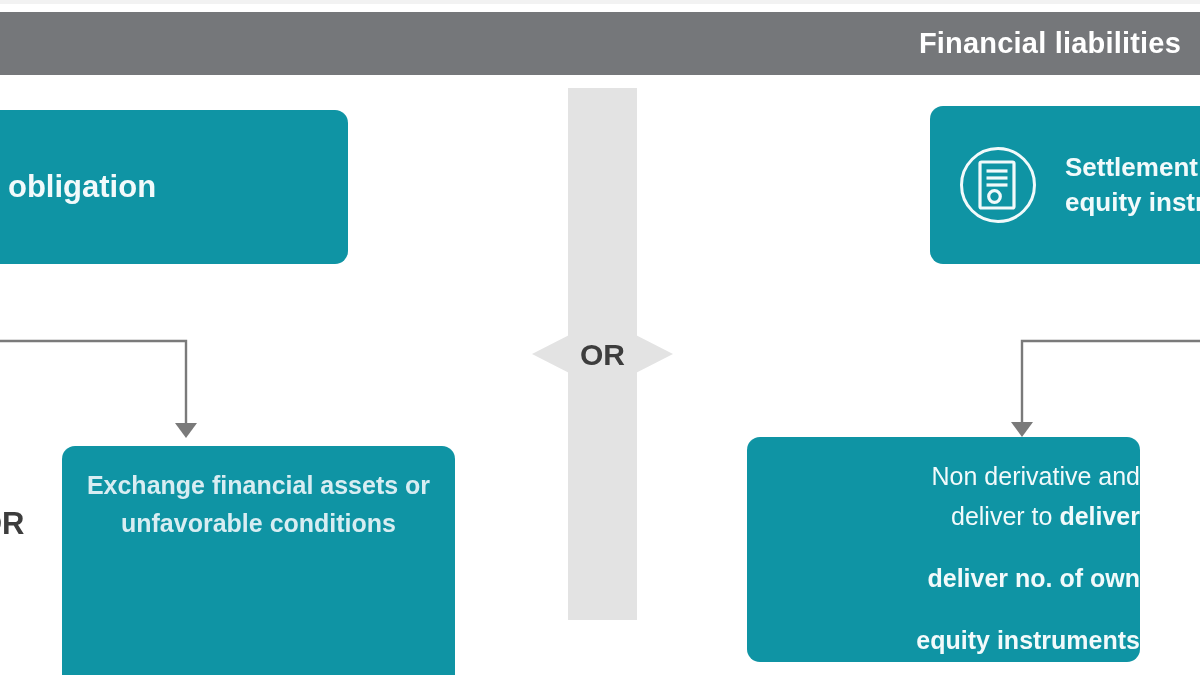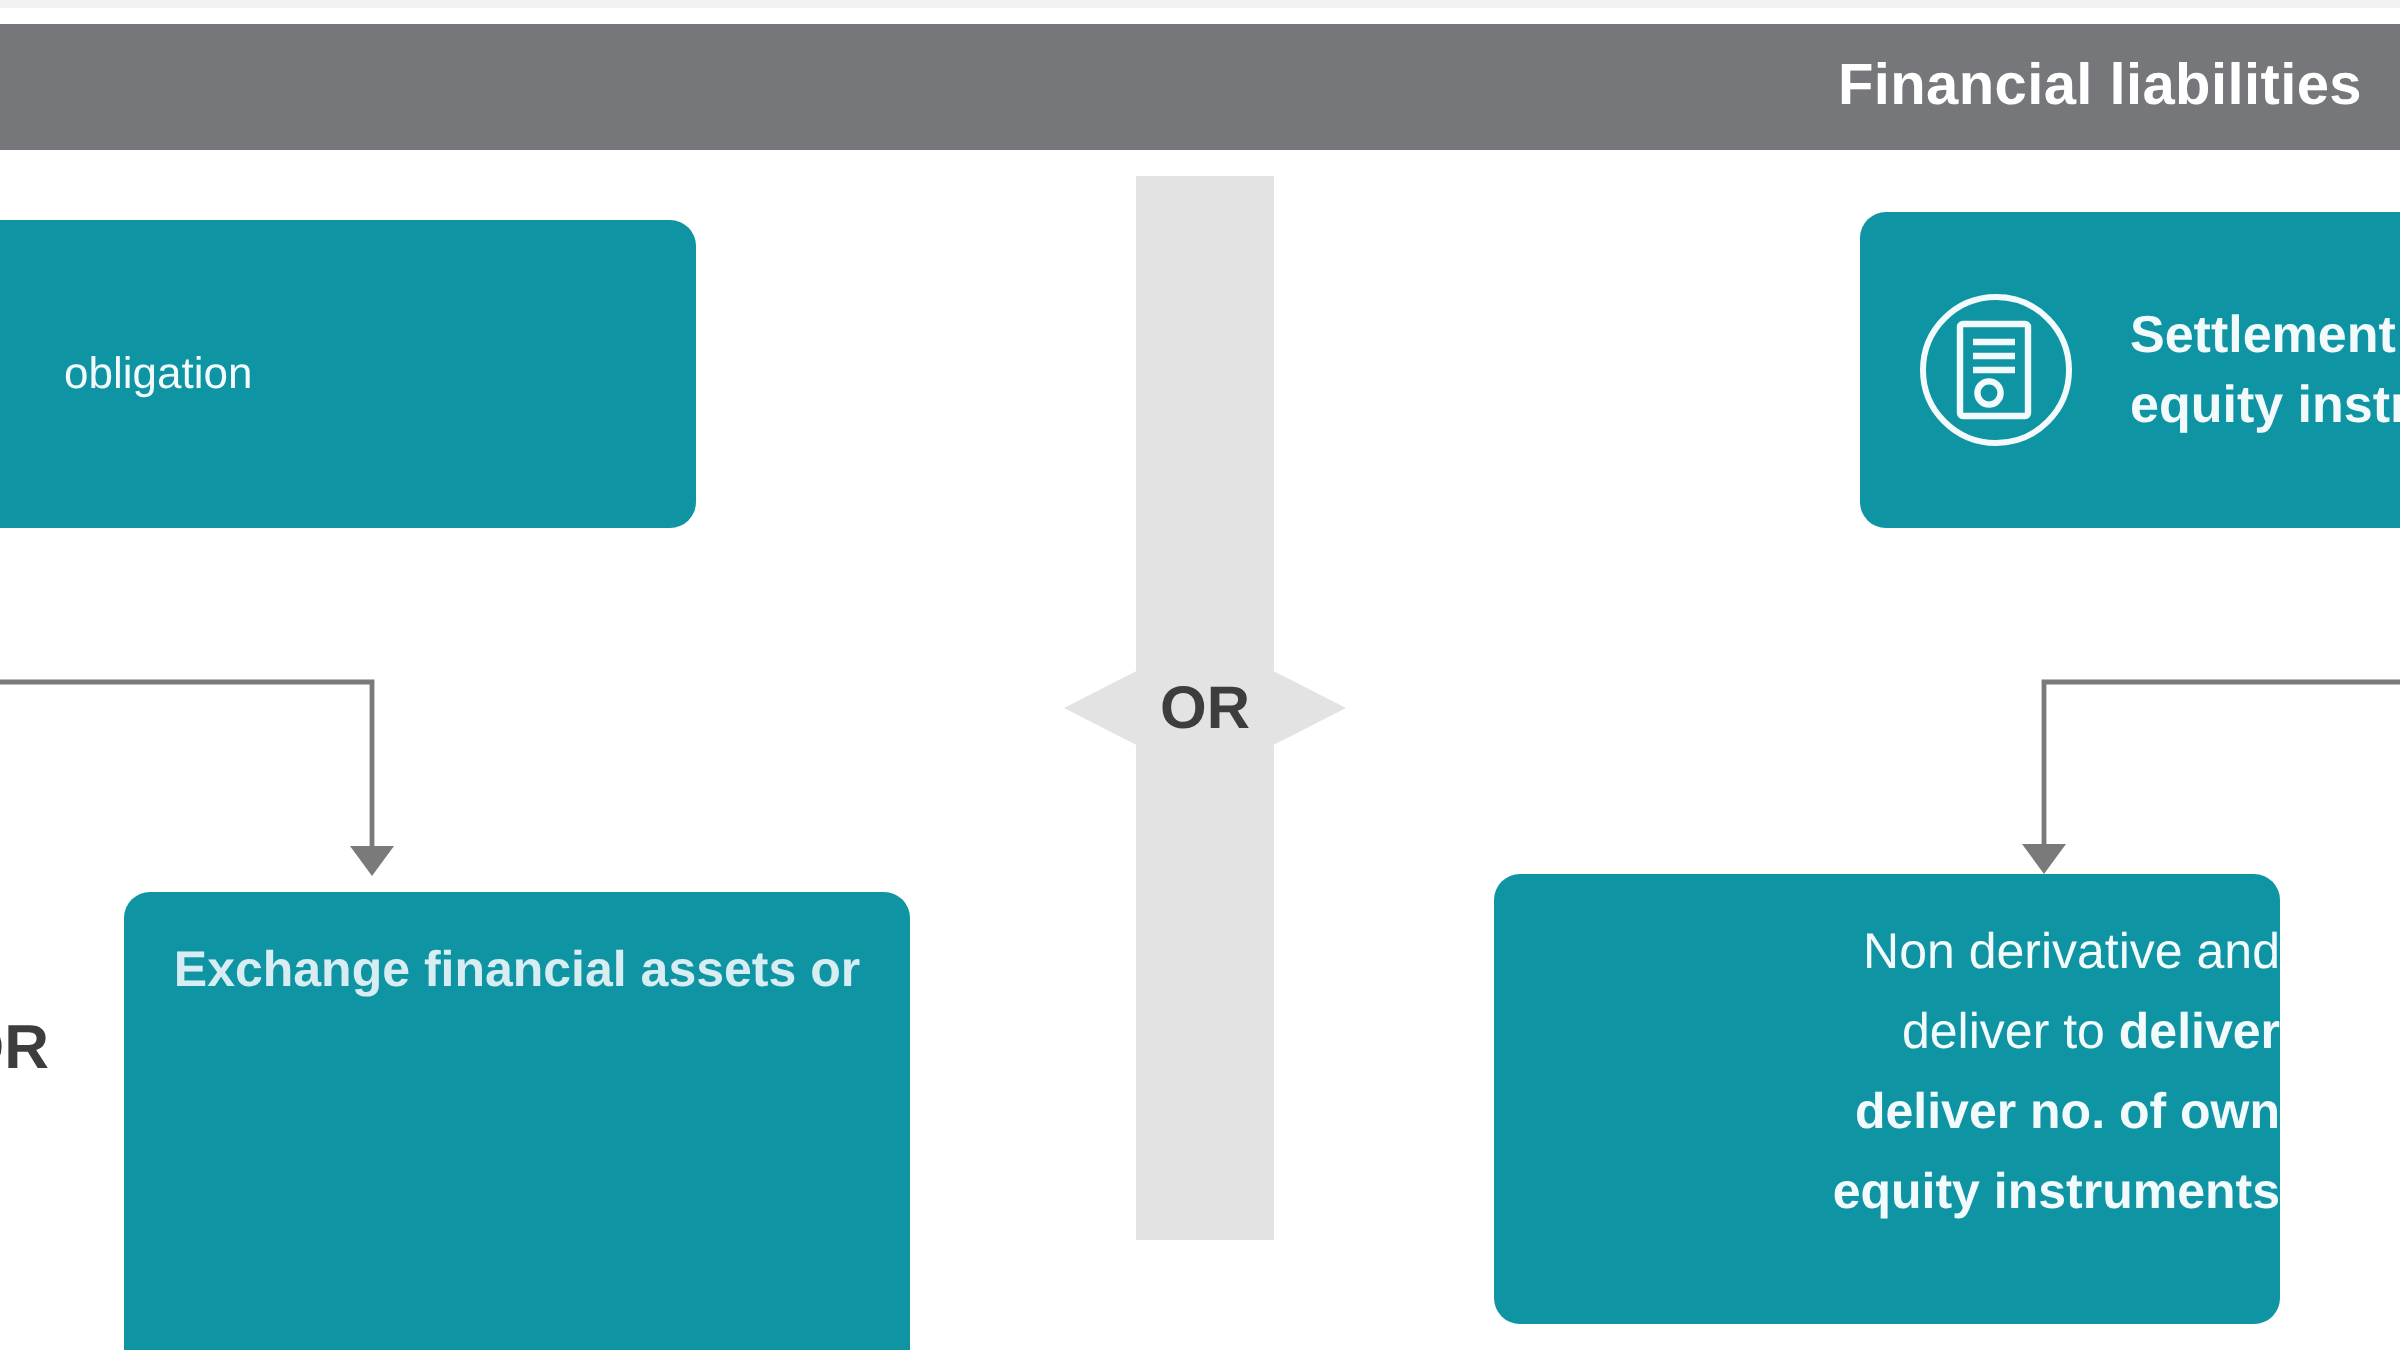--- a/index.html
+++ b/index.html
@@ -20,30 +20,30 @@
   
   .mid-bar{position:absolute;left:568px;top:88px;width:69px;height:532px;background:#e3e3e3;}
   .diamond-svg{position:absolute;left:532px;top:318px;}
   .or-center{
     position:absolute;left:532px;top:338px;width:141px;text-align:center;
     font-size:30px;font-weight:600;color:#3d3d3d;
   }
   
   .teal-box{position:absolute;background:#0f94a4;border-radius:13px;color:#f2fafb;}
   .box-top-left{left:-80px;top:110px;width:428px;height:154px;display:flex;align-items:center;}
-  .box-top-left .label{margin-left:112px;font-size:22px;font-weight:normal;}
+  .box-top-left .label{margin-left:88px;font-size:31px;font-weight:bold;}
   .box-top-right{left:930px;top:106px;width:470px;height:158px;display:flex;align-items:center;}
   .box-top-right .icon-wrap{margin-left:28px;flex:0 0 auto;display:flex;}
   .box-top-right .text-block{margin-left:27px;font-size:26px;font-weight:bold;line-height:35px;}
   .box-bottom-left{left:62px;top:446px;width:393px;height:256px;text-align:center;padding-top:0;}
   .box-bottom-left .lines{margin-top:20px;font-size:25px;font-weight:bold;line-height:38px;color:#d8edf2;}
   .box-bottom-right{left:747px;top:437px;width:393px;height:225px;text-align:right;}
   .box-bottom-right .lines{margin-top:19px;font-size:25px;line-height:40px;color:#f2fafb;}
   .w-reg{font-weight:normal;}
-  .w-bold{font-weight:bold;}
+  .w-bold{font-weight:bold;margin-top:22px;}
   
   .connector{position:absolute;}
   .left-conn{left:0;top:330px;}
   .right-conn{left:1010px;top:330px;}
   
   .or-left{
     position:absolute;left:-22px;top:506px;font-size:31px;font-weight:600;color:#3d3d3d;
   }
 </style>
 </head>
@@ -87,20 +87,21 @@
   <svg class="connector left-conn" width="210" height="115" viewBox="0 0 210 115">
     <polyline points="0,11 186,11 186,93" fill="none" stroke="#7a7a7a" stroke-width="2.4"></polyline>
     <polygon points="175,93 197,93 186,108" fill="#7a7a7a"></polygon>
   </svg>
 
   <div class="or-left">OR</div>
 
   <div class="teal-box box-bottom-left">
     <div class="lines">
       <div>Exchange financial assets or</div>
+      <div>unfavorable conditions</div>
     </div>
   </div>
 
   <svg class="connector right-conn" width="190" height="115" viewBox="0 0 190 115">
     <polyline points="190,11 12,11 12,92" fill="none" stroke="#7a7a7a" stroke-width="2.4"></polyline>
     <polygon points="1,92 23,92 12,107" fill="#7a7a7a"></polygon>
   </svg>
 
   <div class="teal-box box-bottom-right">
     <div class="lines">

